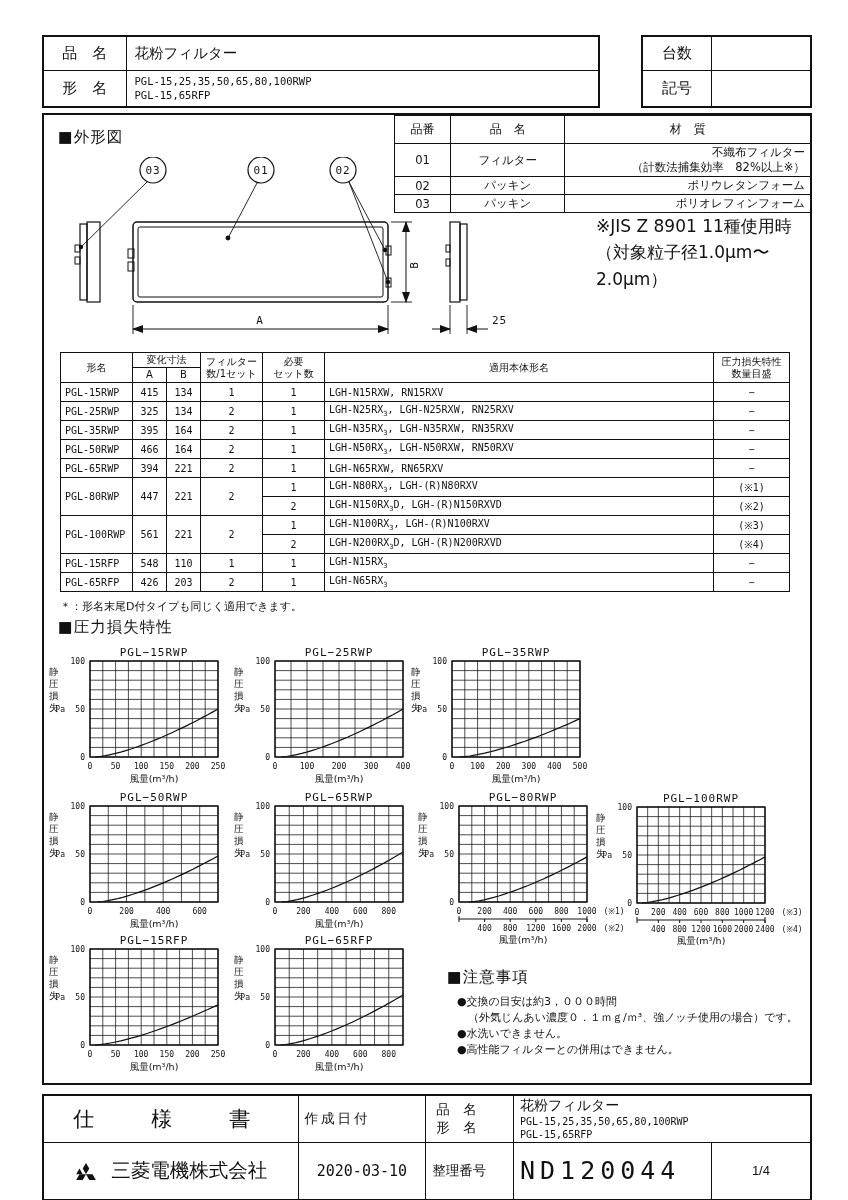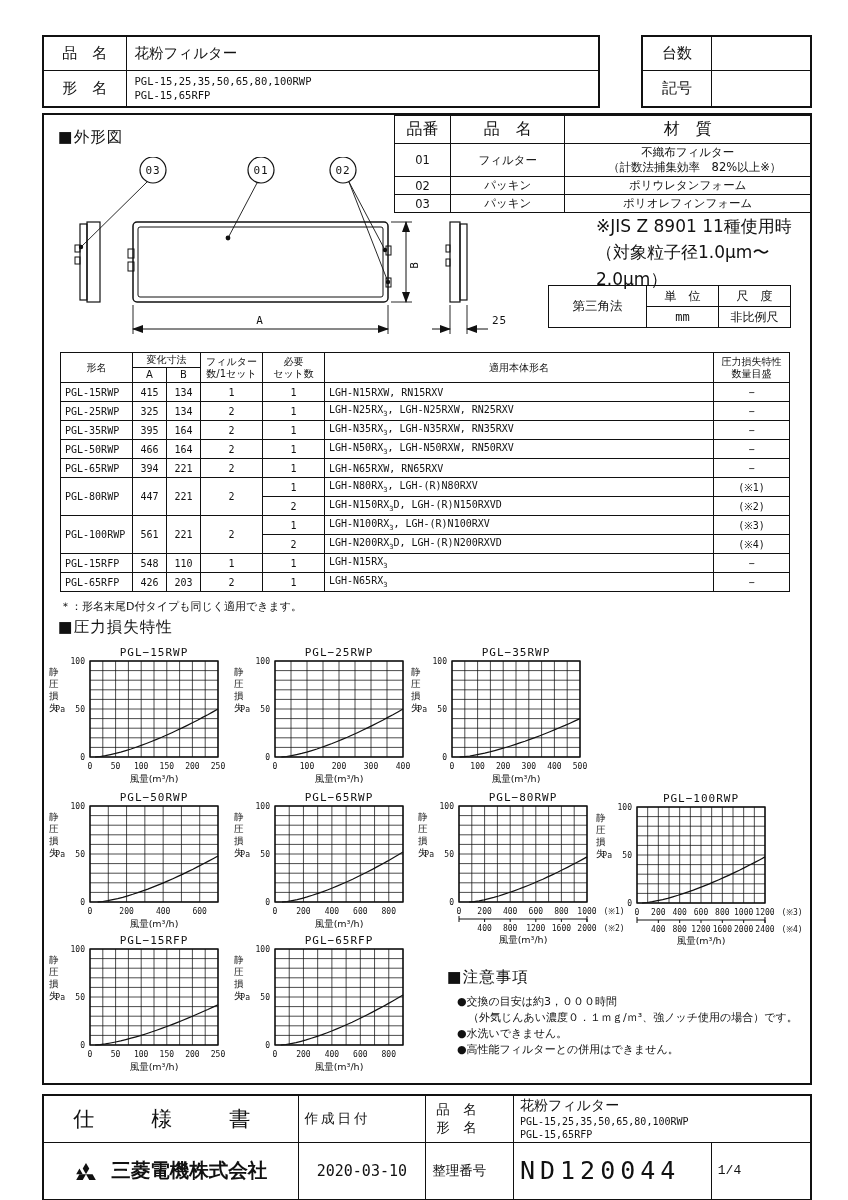--- a/index.html
+++ b/index.html
@@ -23,22 +23,22 @@
   .v-models{font-family:"DejaVu Sans Mono",monospace;font-size:10.5px;line-height:1.35}
 
   
   .main-box{position:relative;width:770px;height:972px;border:2px solid #111;margin-top:5px}
   .sec-title{position:absolute;font-size:15.5px;letter-spacing:1px}
   .outline-title{left:14px;top:12px}
   .pressure-title{left:14px;top:502px}
 
   .materials{position:absolute;top:0;right:-1px;width:417px;font-size:11.5px}
   .materials td{padding:1px 5px;text-align:center}
-  .materials .c-mat{text-align:center}
-  .materials .hd{font-size:16px;height:28px}
+  .materials .c-mat{text-align:right}
+  .materials .hd{font-size:12px;height:28px}
   .mat-note{position:absolute;left:552px;top:98px;font-size:17px;line-height:1.55;
     font-family:"DejaVu Sans Mono",monospace}
   .mat-note .kj{font-family:"DejaVu Sans",sans-serif}
 
   .projection{position:absolute;left:504px;top:170px;font-size:12px;border:1.5px solid #111}
   .projection td{text-align:center;padding:1px 6px;height:21px}
   .projection .pm{width:98px;font-size:12.5px}
   .projection td.u{width:72px}
 
   .drawing{position:absolute;left:16px;top:42px}
@@ -72,25 +72,25 @@
   .footer{margin-top:9px;width:770px;border:2px solid #111;font-size:13px}
   .footer td{padding:1px 6px}
   .f-doc{width:256px;text-align:center;font-size:21px;letter-spacing:18px}
   .f-datelab{width:128px;font-size:13.5px;letter-spacing:3px}
   .f-namelab{width:88px;font-size:13.5px}
   .f-namelab .row{display:flex;justify-content:space-between;padding:0 4px}
   .f-val{width:298px}
   .f-prod{font-size:14px}
   .f-models{font-family:"DejaVu Sans Mono",monospace;font-size:10px;line-height:1.3}
   .f-company{display:flex;align-items:center;justify-content:center;gap:13px;
-    font-weight:bold;font-size:19.5px}
+    font-weight:normal;font-size:19.5px}
   .f-date{text-align:center;font-family:"DejaVu Sans Mono",monospace;font-size:15px}
   .f-ref{text-align:left;font-size:13.5px}
   .f-nd{font-family:"DejaVu Sans Mono",monospace;font-size:25px;letter-spacing:5px;width:198px}
-  .f-page{text-align:left;font-family:Liberation Mono, monospace;font-size:13px;width:100px}
+  .f-page{text-align:center;font-family:Liberation Sans, sans-serif;font-size:13px;width:100px}
   .footer tr:nth-child(1) td{height:44px}
   .footer tr:nth-child(2) td{height:57px}
 </style>
 </head>
 <body>
 
 <div class="page">
 
   <div class="hdr-row">
     <table class="hdr-left">
@@ -151,33 +151,20 @@
         <td>パッキン</td>
         <td class="c-mat">ポリオレフィンフォーム</td>
       </tr>
     </tbody>
       </table>
     <div class="mat-note">
       <div><span class="kj">※JIS Z 8901 11種使用時</span></div>
       <div><span class="kj">（対象粒子径1.0μm〜2.0μm）</span></div>
     </div>
 
-    <table class="projection">
-      <tbody>
-          <tr>
-        <td class="pm" rowspan="2">第三角法</td>
-        <td class="u">単　位</td>
-        <td class="u">尺　度</td>
-      </tr>
-      <tr>
-        <td class="mono">mm</td>
-        <td>非比例尺</td>
-      </tr>
-    </tbody>
-      </table>
 
     <svg class="drawing" width="520" height="215" viewBox="0 0 520 215">
       <defs>
         <marker id="arr" markerWidth="11" markerHeight="8" refX="10" refY="4" orient="auto-start-reverse">
           <path d="M0,0 L11,4 L0,8 z" fill="#111" stroke="none"></path>
         </marker>
       </defs>
 
       <g>
         <rect x="20" y="67" width="7" height="76" stroke-width="1.2"></rect>

